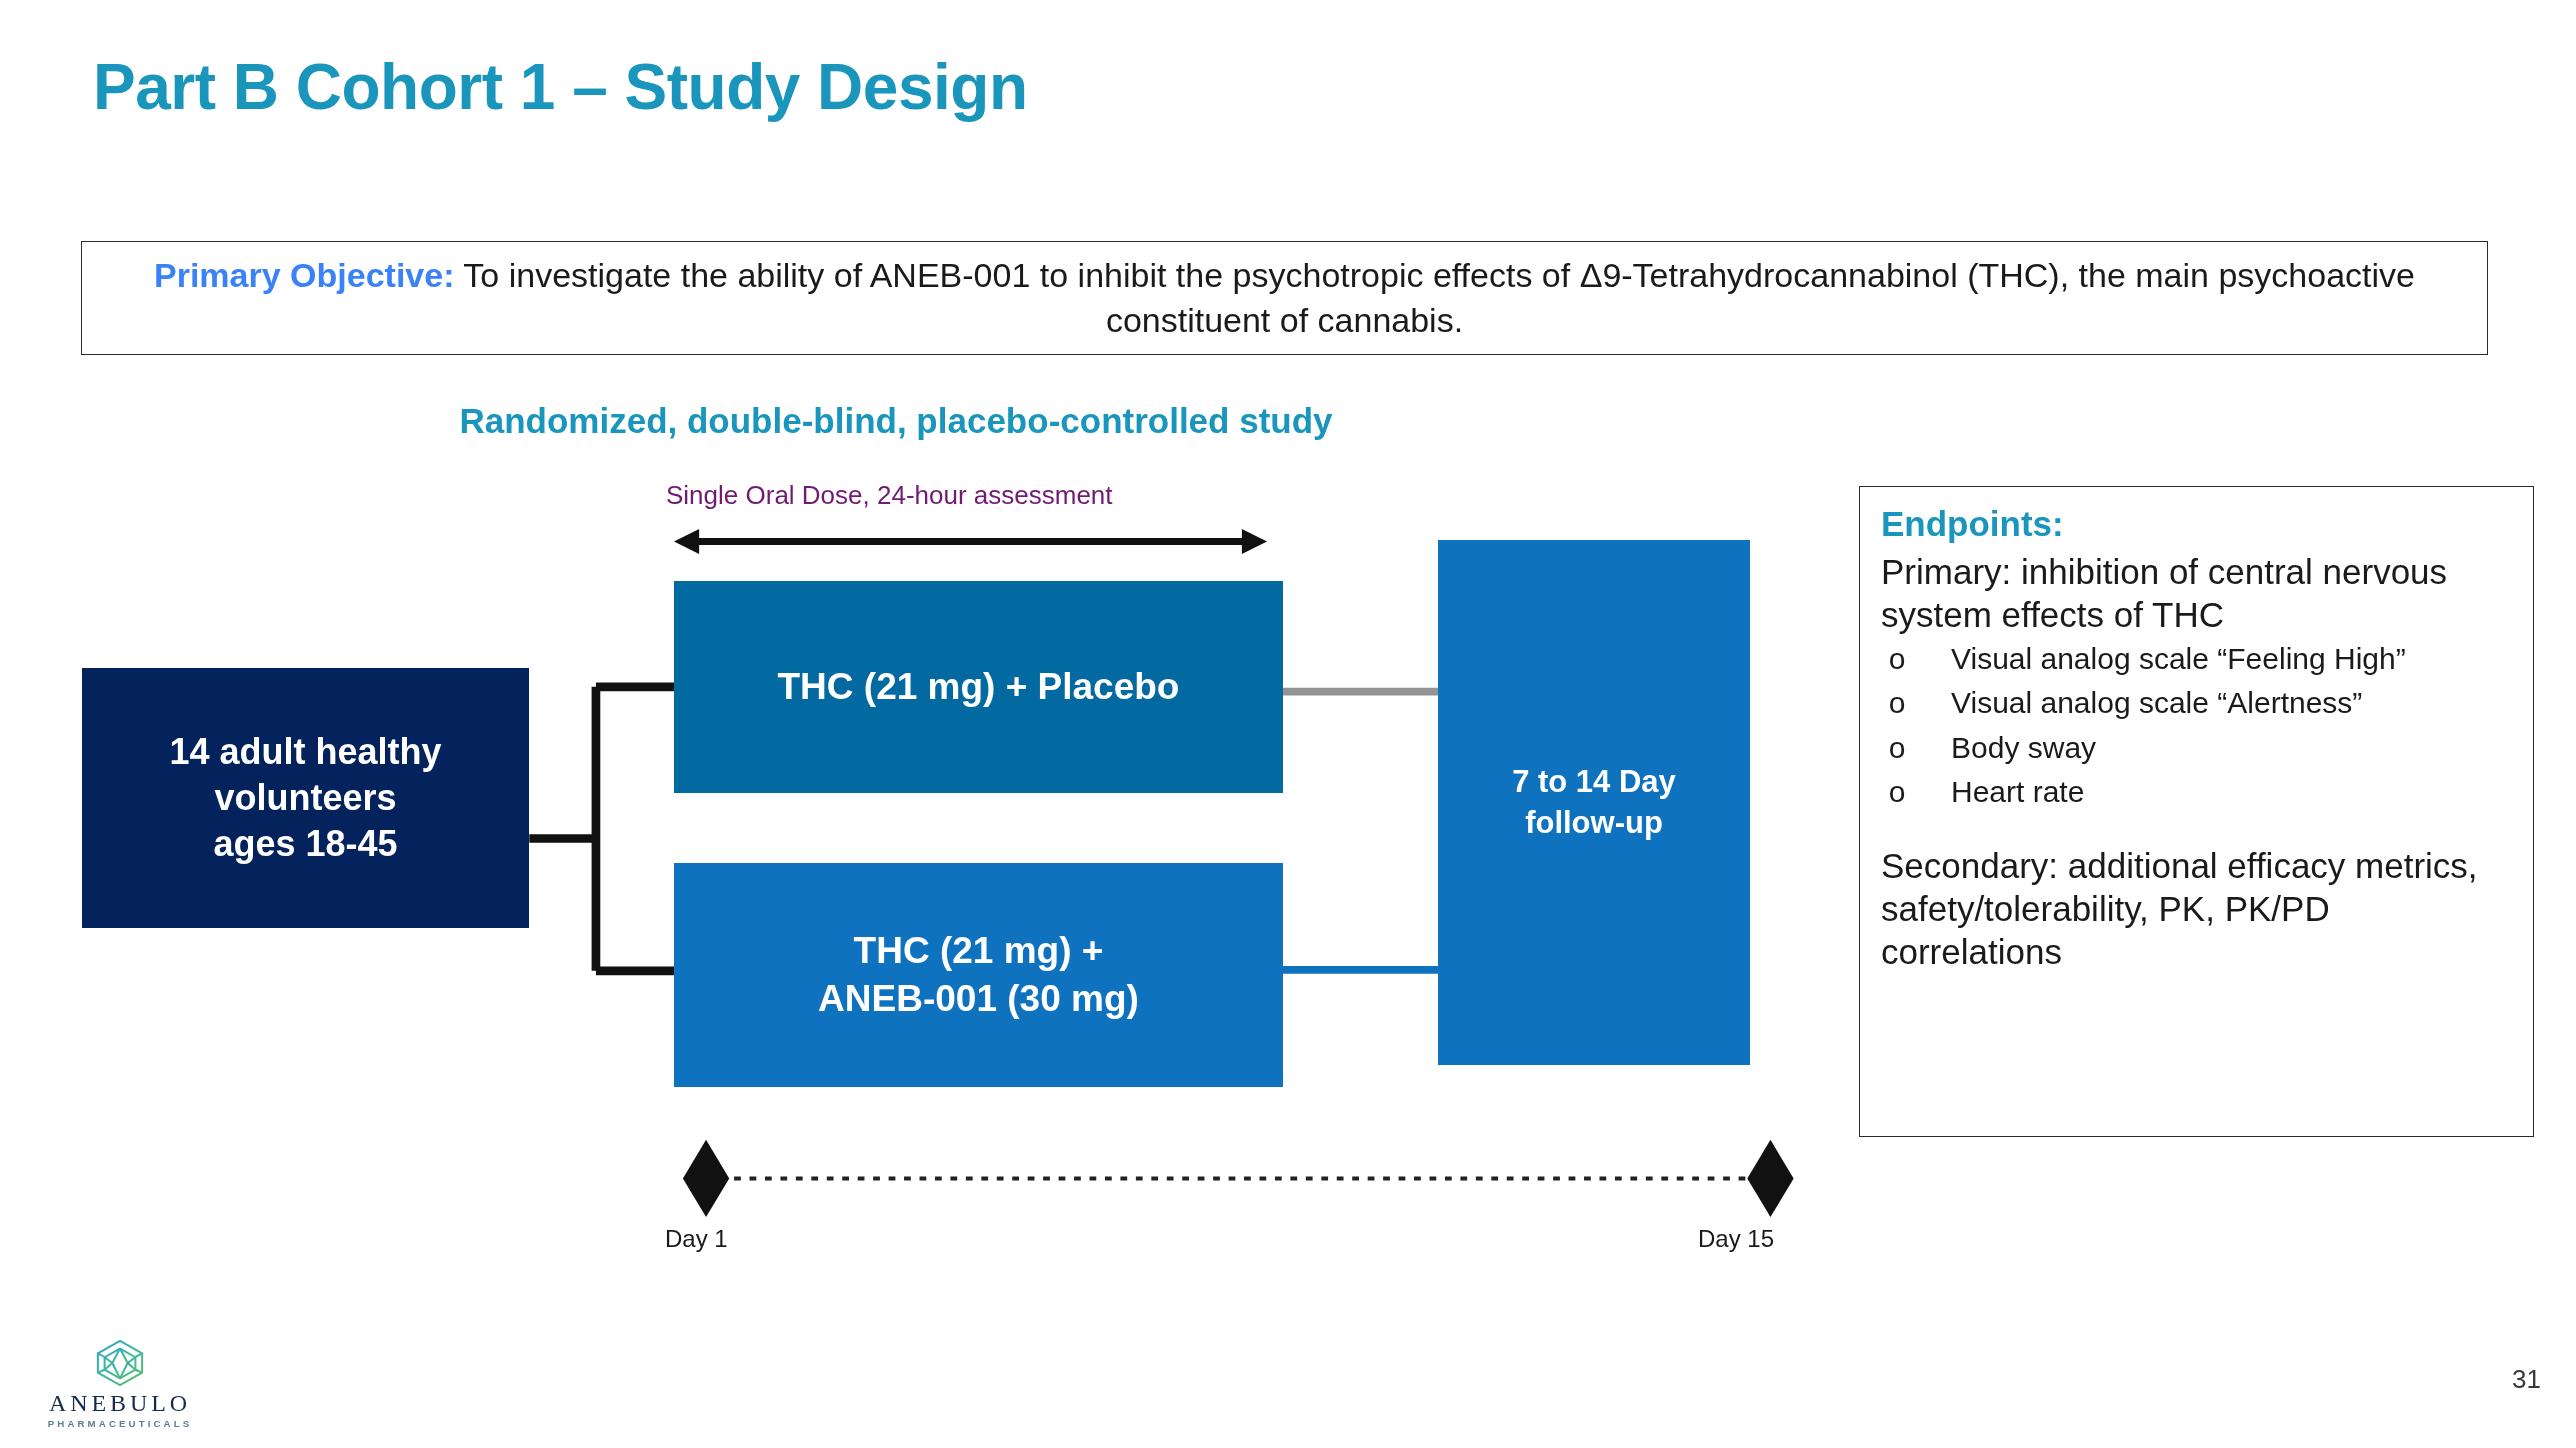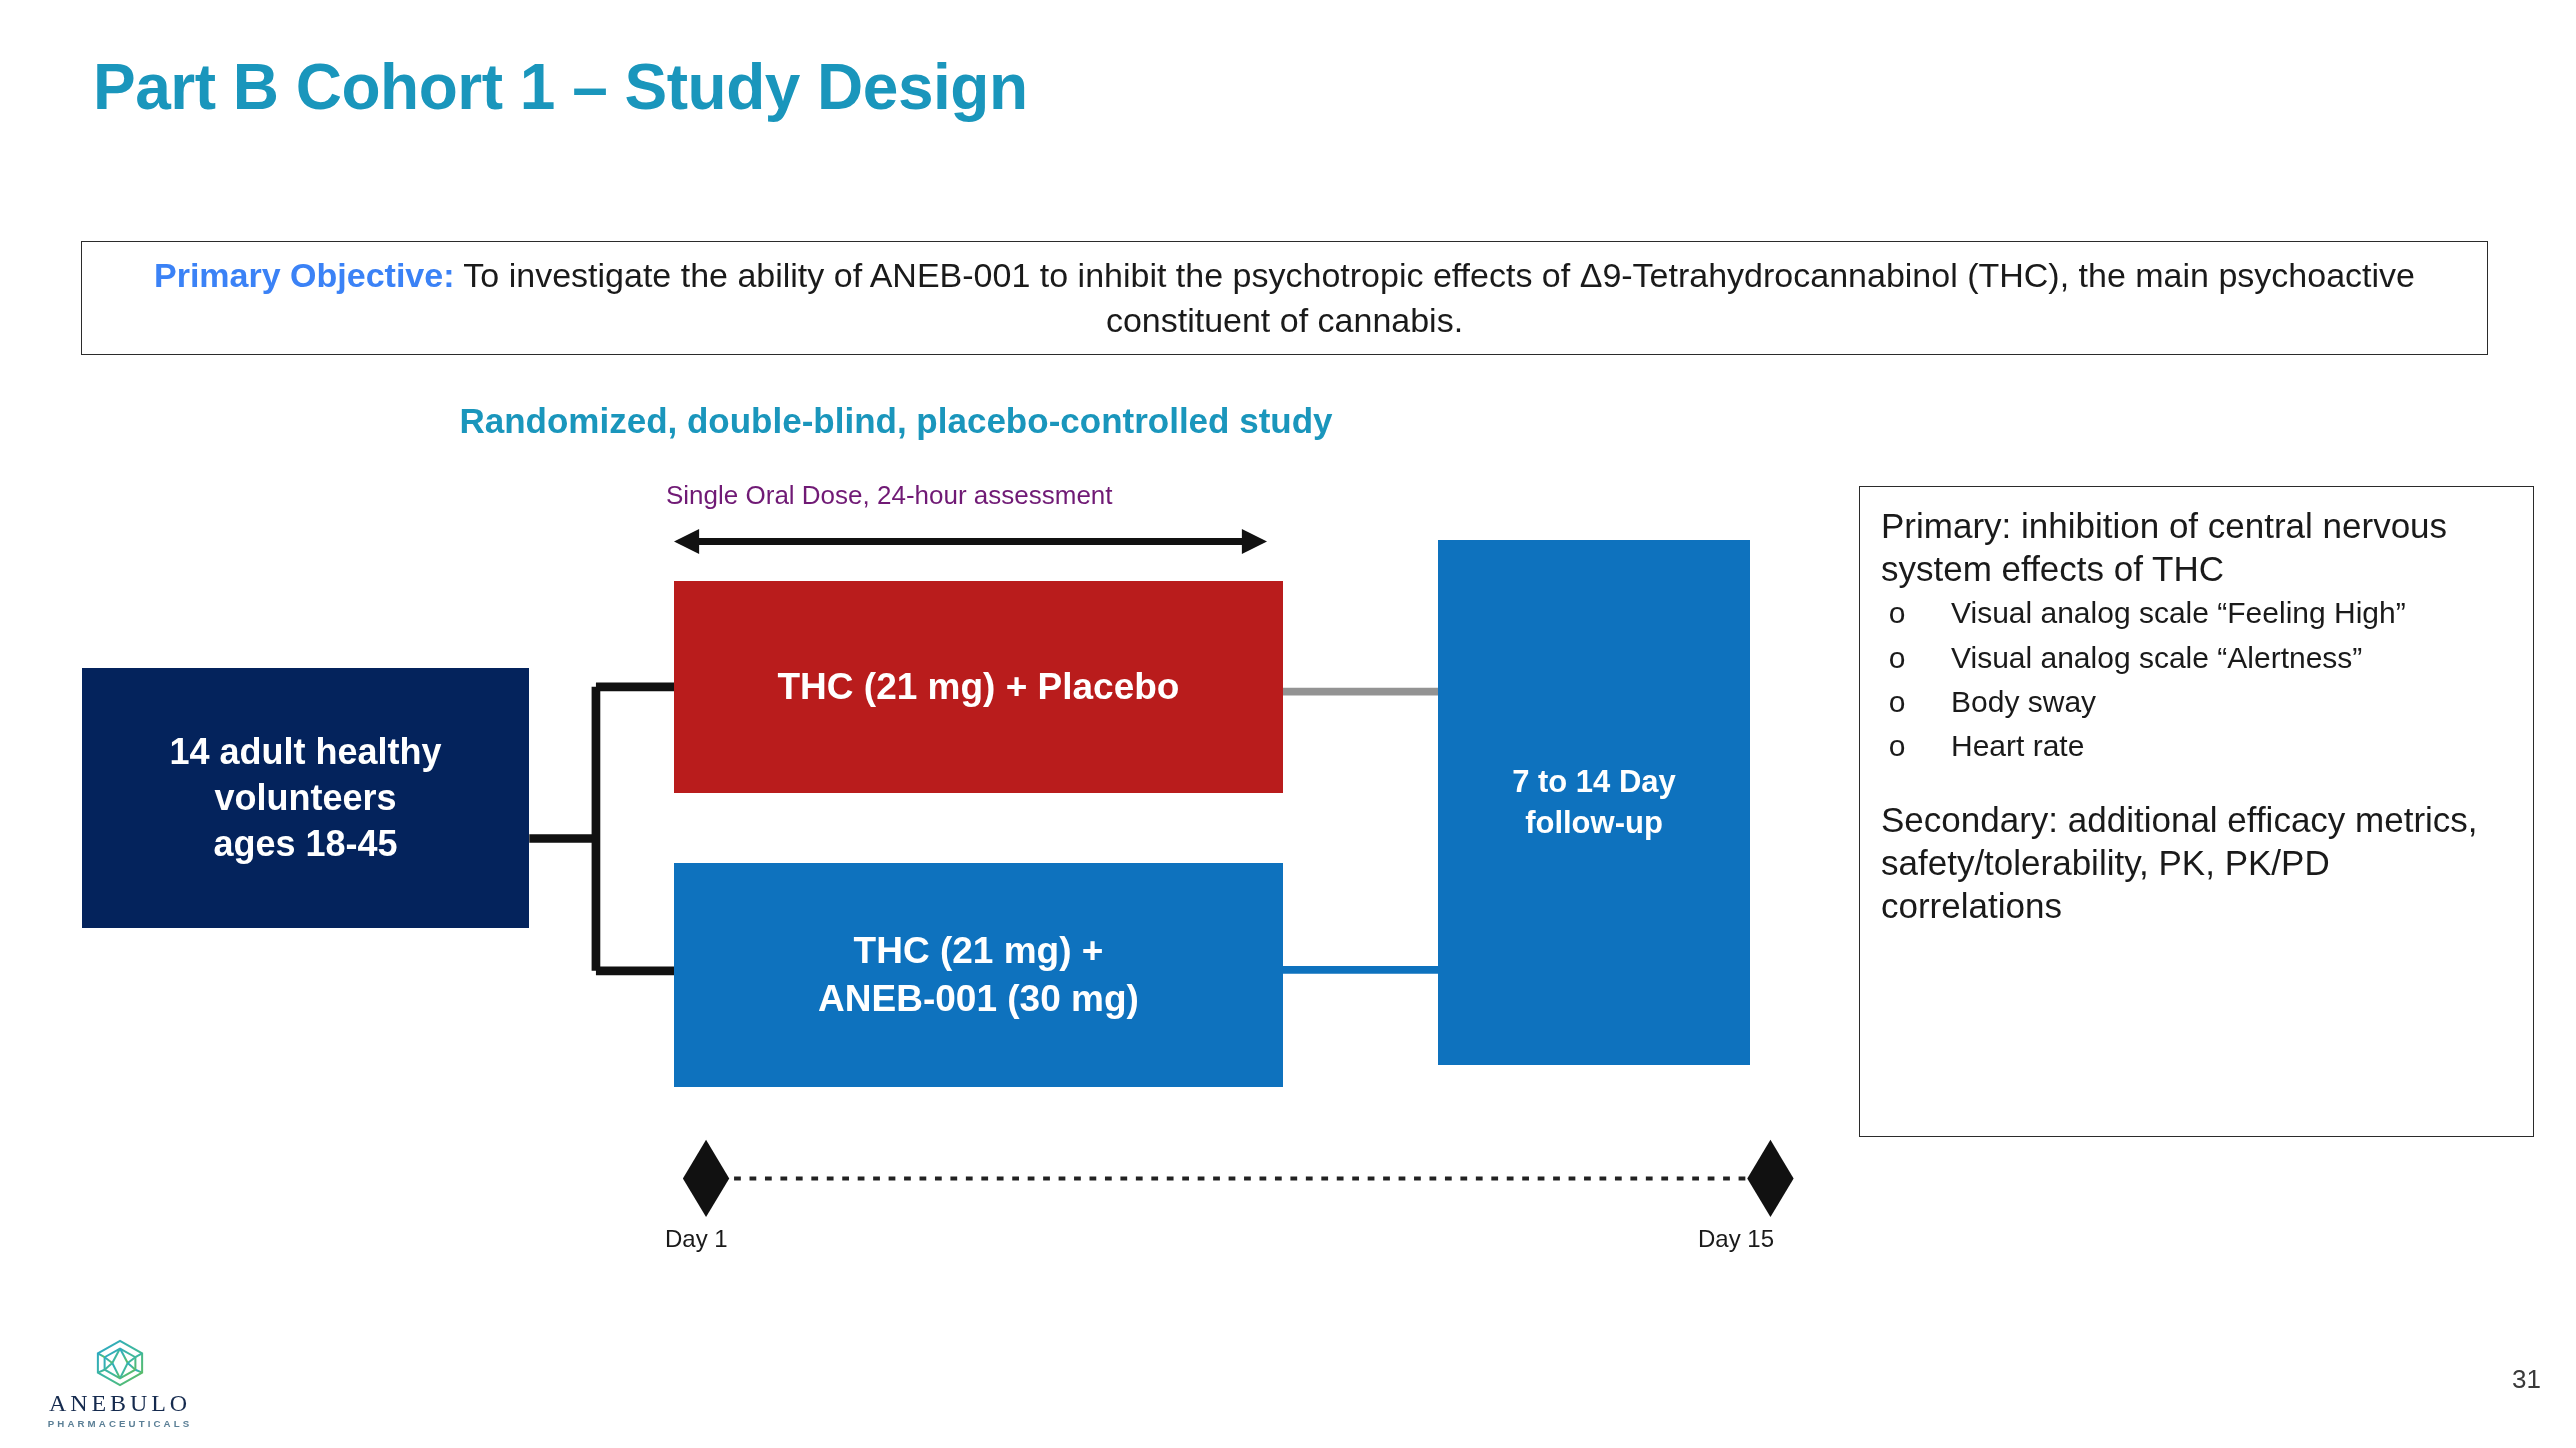--- a/index.html
+++ b/index.html
@@ -102,21 +102,21 @@
     height: 260px;
     background: #04235c;
     font-size: 36px;
     line-height: 1.28;
   }
   #arm-placebo-box {
     left: 674px;
     top: 581px;
     width: 609px;
     height: 212px;
-    background: #b91c1c;
+    background: #0369a1;
     font-size: 37px;
   }
   #arm-active-box {
     left: 674px;
     top: 863px;
     width: 609px;
     height: 224px;
     background: #0e72be;
     font-size: 37px;
     line-height: 1.3;
@@ -285,20 +285,21 @@
 
 <div class="flow-box" id="followup-box">
   <span style="white-space:pre-line">7 to 14 Day
 follow-up</span>
 </div>
 
 <div class="timeline-label" id="day1-label">Day 1</div>
 <div class="timeline-label" id="day15-label">Day 15</div>
 
 <div id="endpoints-box">
+  <div id="endpoints-heading">Endpoints:</div>
   <div id="endpoints-primary">Primary: inhibition of central nervous system effects of THC</div>
   <ul id="endpoints-list">
     <li><span class="bullet-o">o</span><span>Visual analog scale “Feeling High”</span></li>
     <li><span class="bullet-o">o</span><span>Visual analog scale “Alertness”</span></li>
     <li><span class="bullet-o">o</span><span>Body sway</span></li>
     <li><span class="bullet-o">o</span><span>Heart rate</span></li>
   </ul>
   <div id="endpoints-secondary">Secondary: additional efficacy metrics, safety/tolerability, PK, PK/PD correlations</div>
 </div>
 

